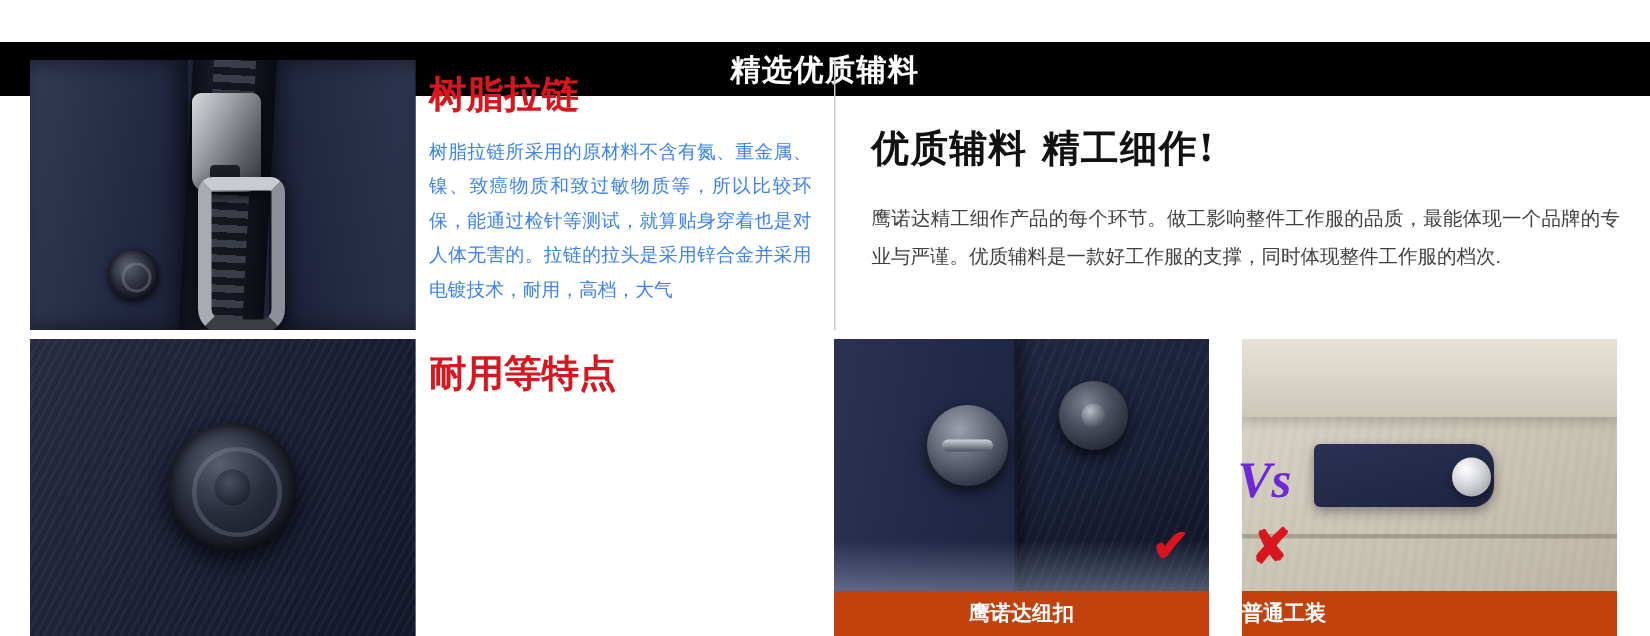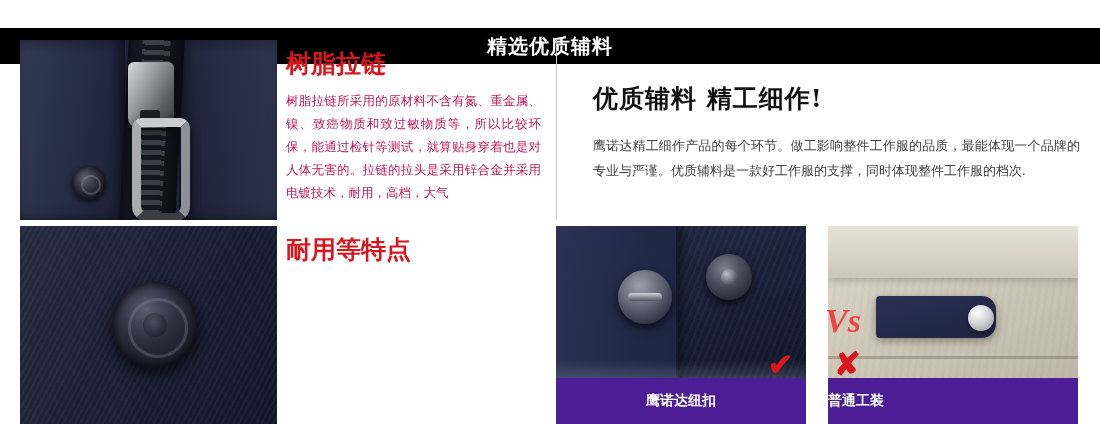--- a/index.html
+++ b/index.html
@@ -147,32 +147,32 @@
   .red-heading {
     color: #d9161d;
     font-size: 25px;
     font-weight: bold;
     line-height: 1.1;
     margin: 10px 0 12px 0;
   }
   .body-text {
     font-size: 12.5px;
     line-height: 1.85;
-    color: #be185d;
+    color: #3b82f6;
     text-align: justify;
   }
 
   .promo {
     position: absolute;
     left: 556px;
     top: 0;
     width: 524px;
     height: 180px;
     border-left: 1px solid #c9c9c9;
-    padding-left: 36px;
+    padding-left: 24px;
     box-sizing: border-box;
   }
   .promo-title {
     font-family: "DejaVu Serif", serif;
     font-size: 25px;
     font-weight: bold;
     color: #111111;
     margin: 42px 0 18px 0;
     letter-spacing: 1px;
   }
@@ -347,22 +347,22 @@
   .bad-seam {
     position: absolute;
     left: 0; top: 130px;
     width: 250px; height: 3px;
     background: rgba(120,112,98,.45);
   }
 
   .caption {
     position: absolute;
     left: 0; bottom: 0;
-    width: 250px; height: 46px;
-    background: #4c1d95;
+    width: 250px; height: 30px;
+    background: #c2410c;
     color: #ffffff;
     display: flex;
     align-items: center;
     justify-content: center;
     font-size: 14px;
     font-weight: bold;
   }
   .card.bad .caption {
     justify-content: flex-start;
     padding-left: 0;
@@ -386,21 +386,21 @@
     font-size: 32px;
     font-weight: bold;
     line-height: 1;
   }
   .vs-label {
     position: absolute;
     left: 250px;
     top: 76px;
     width: 74px;
     text-align: center;
-    color: #ef4444;
+    color: #6d28d9;
     font-size: 34px;
     font-weight: bold;
     font-family: "Liberation Serif", serif;
     font-style: italic;
   }
 </style>
 </head>
 <body>
 
 <div class="page">

